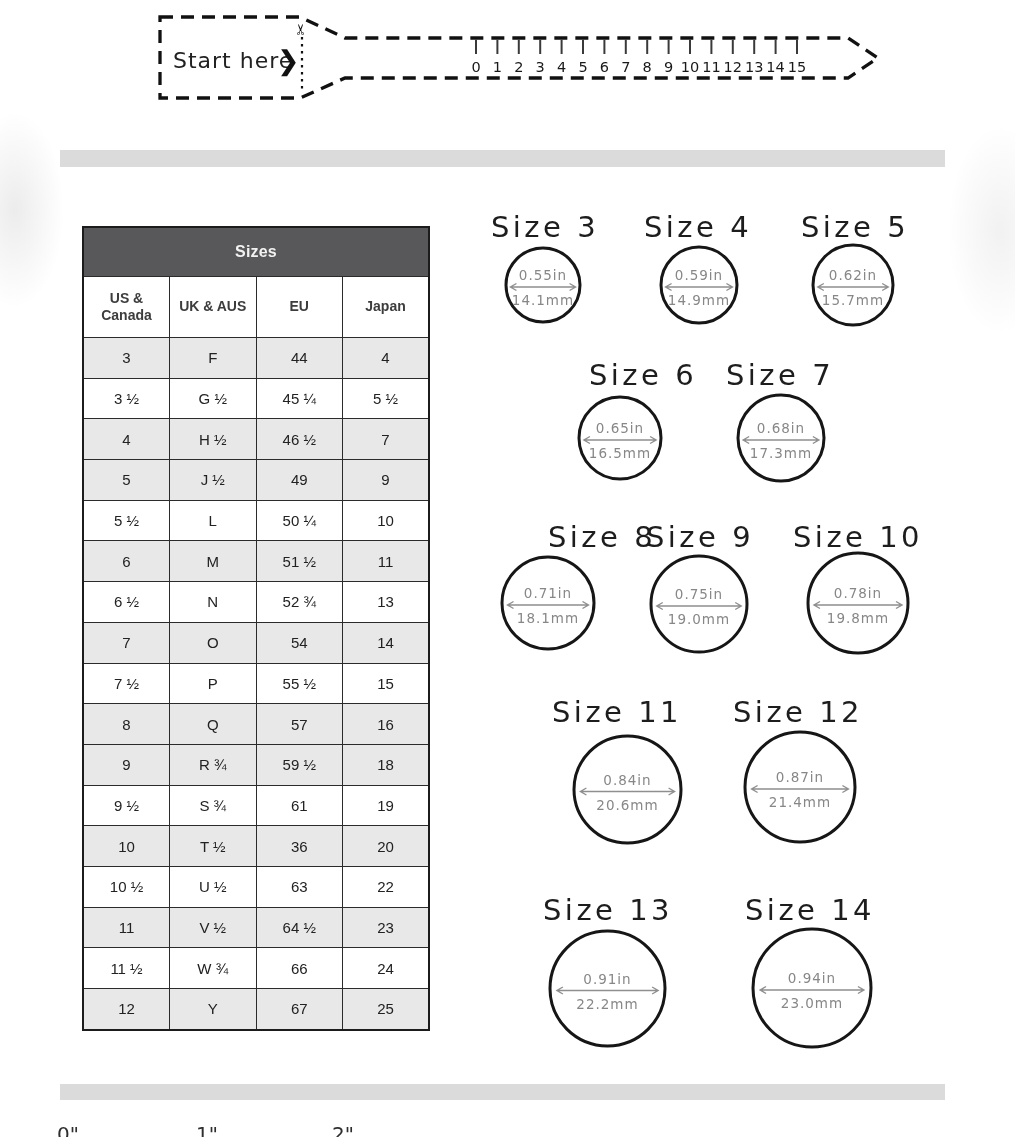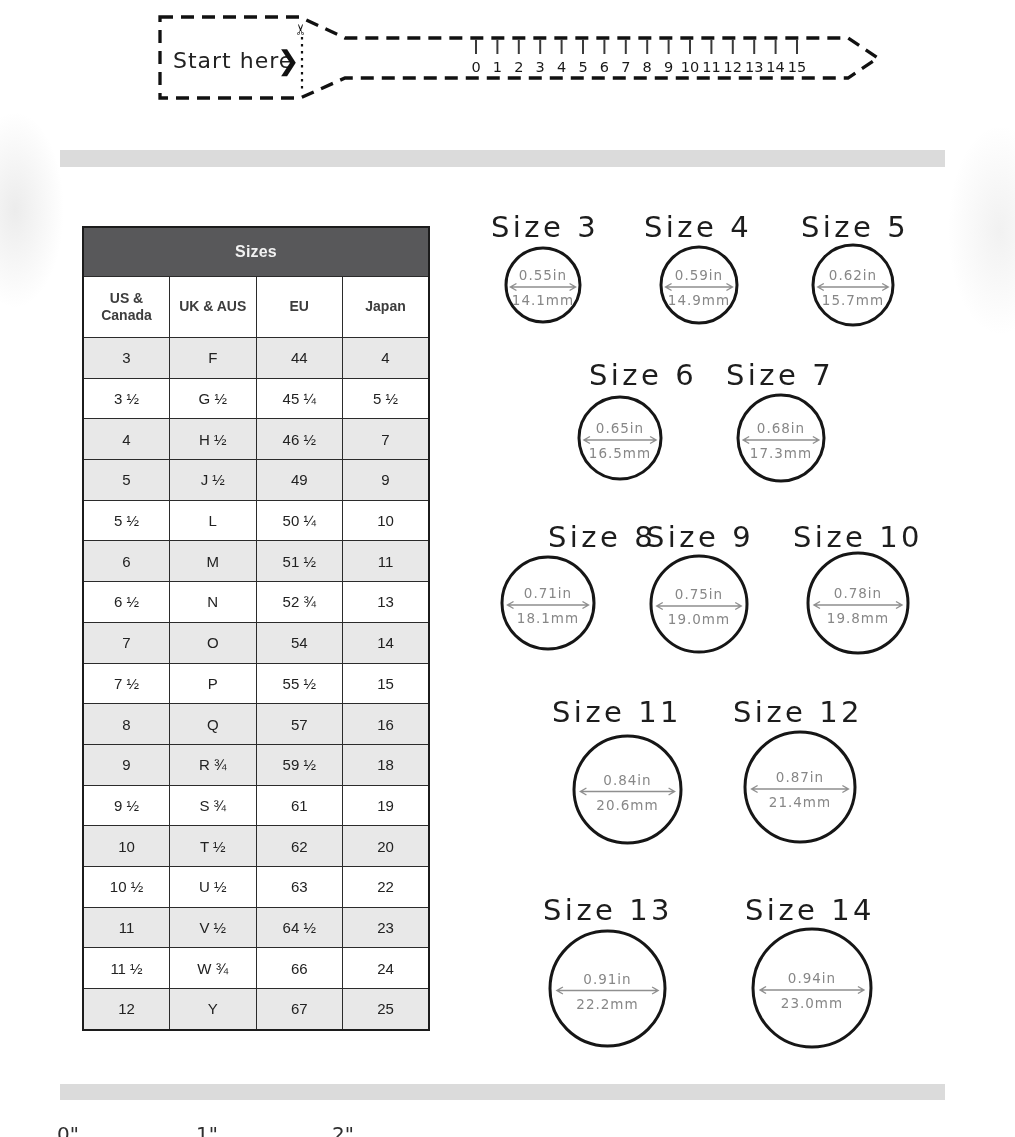--- a/index.html
+++ b/index.html
@@ -192,21 +192,21 @@
         </tr>
         <tr>
           <td>9 ½</td>
           <td>S ¾</td>
           <td>61</td>
           <td>19</td>
         </tr>
         <tr class="shaded">
           <td>10</td>
           <td>T ½</td>
-          <td>62</td>
+          <td>36</td>
           <td>20</td>
         </tr>
         <tr>
           <td>10 ½</td>
           <td>U ½</td>
           <td>63</td>
           <td>22</td>
         </tr>
         <tr class="shaded">
           <td>11</td>

